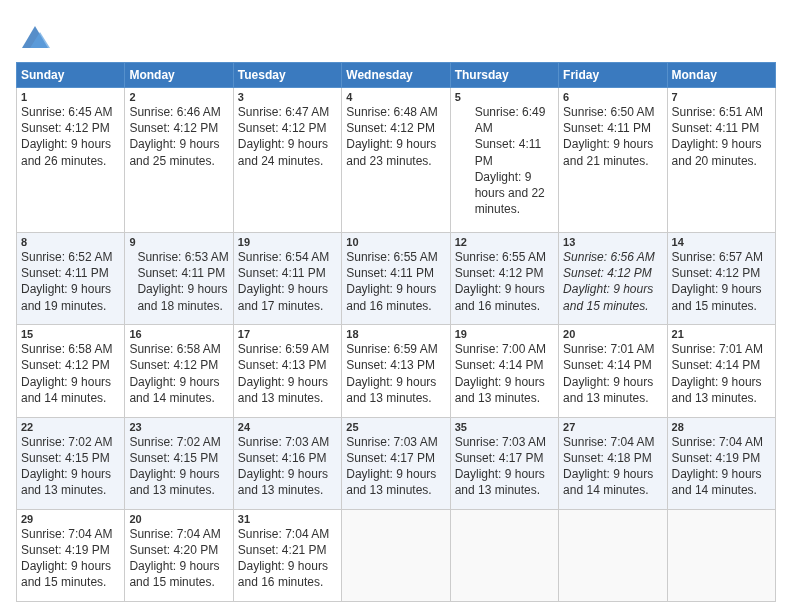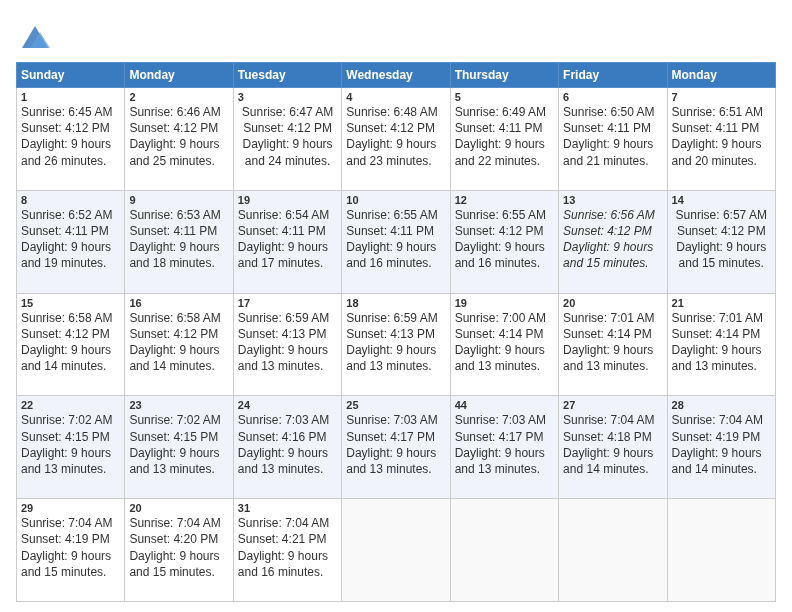--- a/index.html
+++ b/index.html
@@ -148,33 +148,33 @@
 Daylight: 9 hours and 26 minutes.</div>
           </td>
           <td>
             <span class="day-num">2</span>
             <div class="day-info" style="white-space: pre-line;">Sunrise: 6:46 AM
 Sunset: 4:12 PM
 Daylight: 9 hours and 25 minutes.</div>
           </td>
           <td>
             <span class="day-num">3</span>
-            <div class="day-info" style="white-space: pre-line; text-align: center;">Sunrise: 6:47 AM
+            <div class="day-info" style="white-space: pre-line;">Sunrise: 6:47 AM
 Sunset: 4:12 PM
 Daylight: 9 hours and 24 minutes.</div>
           </td>
           <td>
             <span class="day-num">4</span>
             <div class="day-info" style="white-space: pre-line;">Sunrise: 6:48 AM
 Sunset: 4:12 PM
 Daylight: 9 hours and 23 minutes.</div>
           </td>
           <td>
             <span class="day-num">5</span>
-            <div class="day-info" style="white-space: pre-line;">Sunrise: 6:49 AM
+            <div class="day-info" style="white-space: pre-line; margin-left: 20px;">Sunrise: 6:49 AM
 Sunset: 4:11 PM
 Daylight: 9 hours and 22 minutes.</div>
           </td>
           <td>
             <span class="day-num">6</span>
             <div class="day-info" style="white-space: pre-line;">Sunrise: 6:50 AM
 Sunset: 4:11 PM
 Daylight: 9 hours and 21 minutes.</div>
           </td>
           <td>
@@ -186,21 +186,21 @@
         </tr>
         <tr>
           <td>
             <span class="day-num">8</span>
             <div class="day-info" style="white-space: pre-line;">Sunrise: 6:52 AM
 Sunset: 4:11 PM
 Daylight: 9 hours and 19 minutes.</div>
           </td>
           <td>
             <span class="day-num">9</span>
-            <div class="day-info" style="white-space: pre-line;">Sunrise: 6:53 AM
+            <div class="day-info" style="white-space: pre-line; margin-left: 8px;">Sunrise: 6:53 AM
 Sunset: 4:11 PM
 Daylight: 9 hours and 18 minutes.</div>
           </td>
           <td>
             <span class="day-num">19</span>
             <div class="day-info" style="white-space: pre-line;">Sunrise: 6:54 AM
 Sunset: 4:11 PM
 Daylight: 9 hours and 17 minutes.</div>
           </td>
           <td>
@@ -216,21 +216,21 @@
 Daylight: 9 hours and 16 minutes.</div>
           </td>
           <td>
             <span class="day-num">13</span>
             <div class="day-info" style="white-space: pre-line; font-style: italic;">Sunrise: 6:56 AM
 Sunset: 4:12 PM
 Daylight: 9 hours and 15 minutes.</div>
           </td>
           <td>
             <span class="day-num">14</span>
-            <div class="day-info" style="white-space: pre-line; text-align: center;">Sunrise: 6:57 AM
+            <div class="day-info" style="white-space: pre-line;">Sunrise: 6:57 AM
 Sunset: 4:12 PM
 Daylight: 9 hours and 15 minutes.</div>
           </td>
         </tr>
         <tr>
           <td>
             <span class="day-num">15</span>
             <div class="day-info" style="white-space: pre-line;">Sunrise: 6:58 AM
 Sunset: 4:12 PM
 Daylight: 9 hours and 14 minutes.</div>
@@ -291,21 +291,21 @@
 Sunset: 4:16 PM
 Daylight: 9 hours and 13 minutes.</div>
           </td>
           <td>
             <span class="day-num">25</span>
             <div class="day-info" style="white-space: pre-line;">Sunrise: 7:03 AM
 Sunset: 4:17 PM
 Daylight: 9 hours and 13 minutes.</div>
           </td>
           <td>
-            <span class="day-num">44</span>
+            <span class="day-num">35</span>
             <div class="day-info" style="white-space: pre-line;">Sunrise: 7:03 AM
 Sunset: 4:17 PM
 Daylight: 9 hours and 13 minutes.</div>
           </td>
           <td>
             <span class="day-num">27</span>
             <div class="day-info" style="white-space: pre-line;">Sunrise: 7:04 AM
 Sunset: 4:18 PM
 Daylight: 9 hours and 14 minutes.</div>
           </td>

